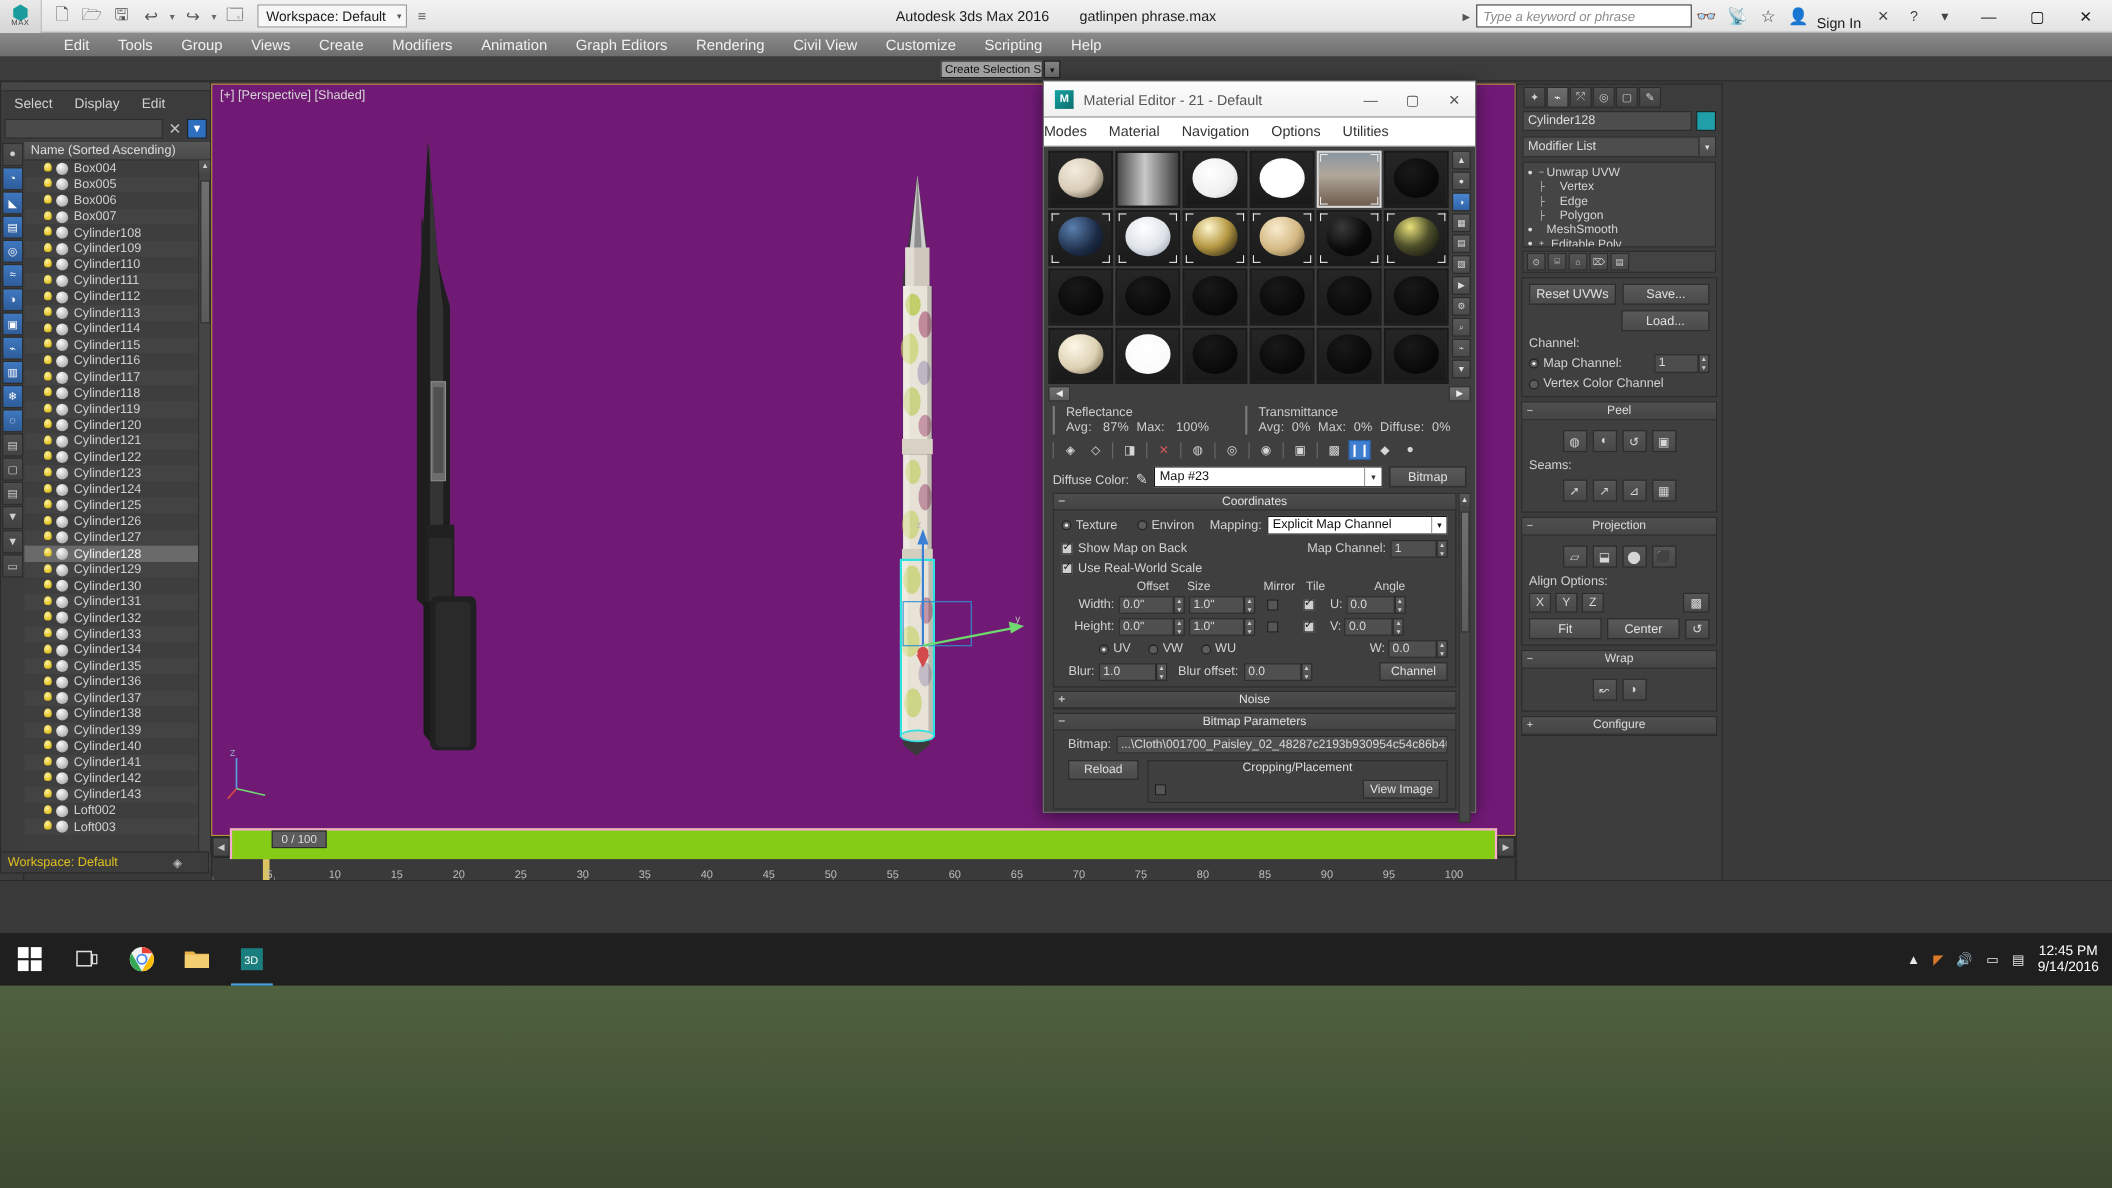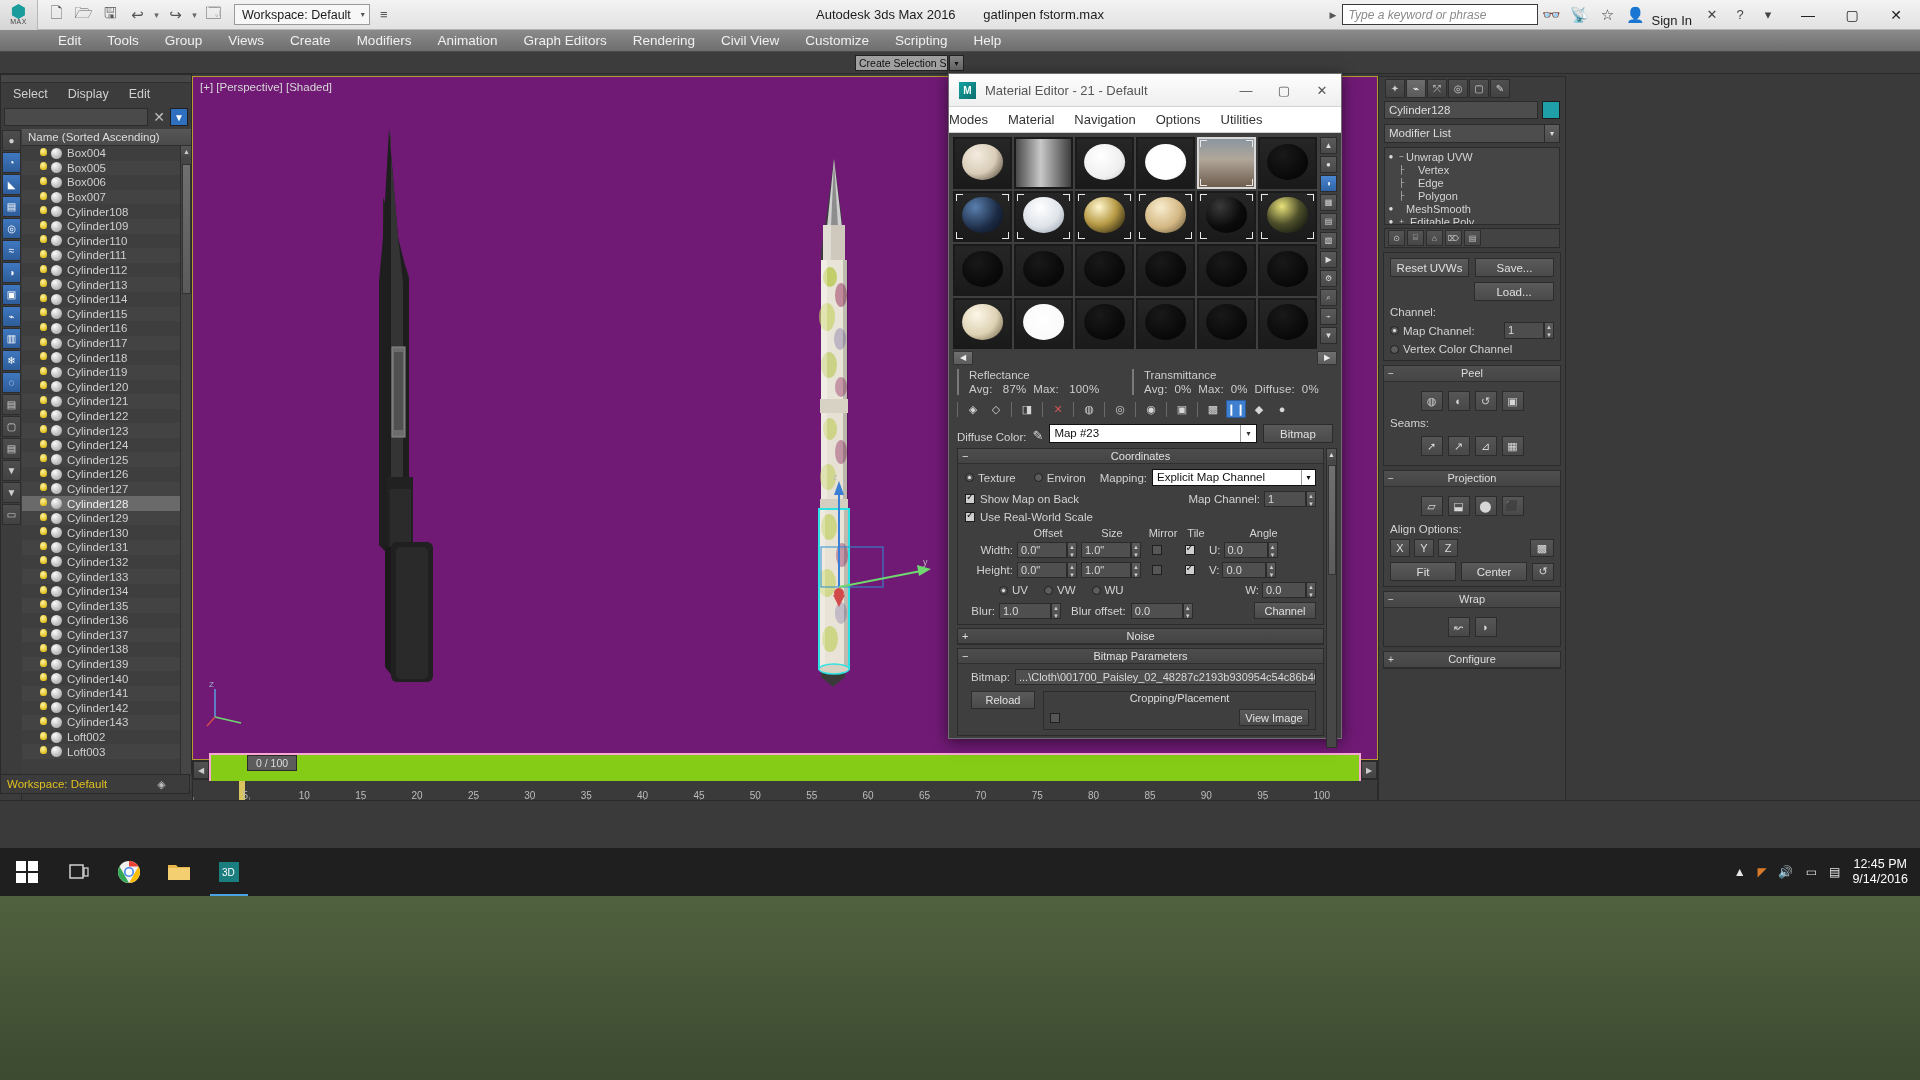--- a/index.html
+++ b/index.html
@@ -391,21 +391,21 @@
       <div class="qsep">▾</div>
       <div class="qbtn">🗔</div>
       <div class="wsbox">
         <span>Workspace: Default</span>
         <span class="arw">▾</span>
       </div>
       <div class="wsmore">≡</div>
     </div>
     <div class="apptitle">
       <span>Autodesk 3ds Max 2016</span>
-      <span>gatlinpen fstorm.max</span>
+      <span>gatlinpen phrase.max</span>
     </div>
     <div class="tb-right">
       <span class="kwarrow">▶</span>
       <div class="kwbox">
         <span>Type a keyword or phrase</span>
       </div>
       <div class="ticon">👓</div>
       <div class="ticon">📡</div>
       <div class="ticon">☆</div>
       <div class="ticon">👤</div>
@@ -1232,21 +1232,21 @@
             <div class="mefld" style="width:42px;margin-left:4px">1</div>
             <div class="mespin">▲<br>▼</div>
           </div>
           <div class="fl" style="margin-bottom:4px">
             <span class="ck on"></span>
             <span>Use Real-World Scale</span>
           </div>
           <div class="fl" style="margin-bottom:3px;font-size:11px">
             <span style="width:52px"></span>
             <span style="width:62px;text-align:center">Offset</span>
-            <span style="width:66px;text-align:center">Size</span>
+            <span style="width:66px;">Size</span>
             <span style="width:36px;text-align:center">Mirror</span>
             <span style="width:30px;text-align:center">Tile</span>
             <span style="flex:1;text-align:center">Angle</span>
           </div>
           <div class="fl" style="margin-bottom:4px">
             <span style="width:52px;text-align:right;padding-right:4px">Width:</span>
             <div class="mefld" style="width:50px">0.0"</div>
             <div class="mespin">▲<br>▼</div>
             <div class="mefld" style="width:50px;margin-left:4px">1.0"</div>
             <div class="mespin">▲<br>▼</div>

